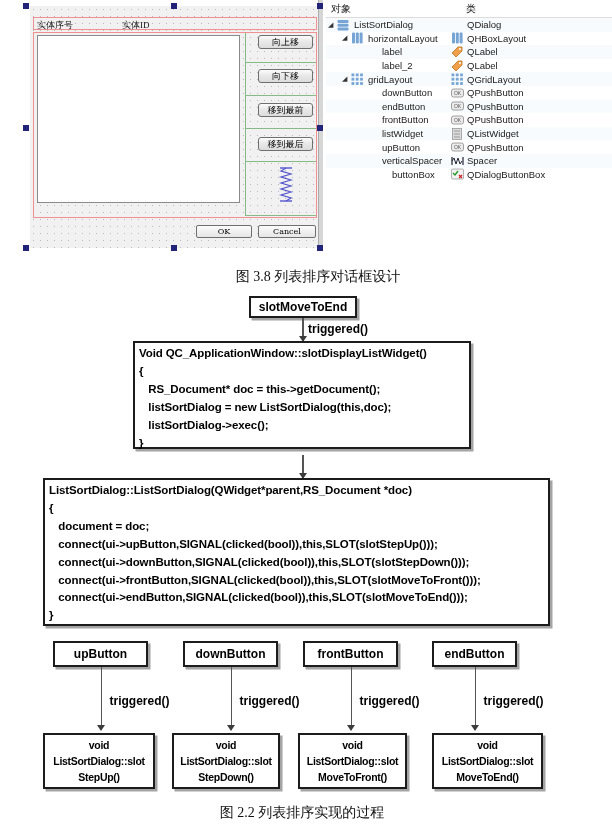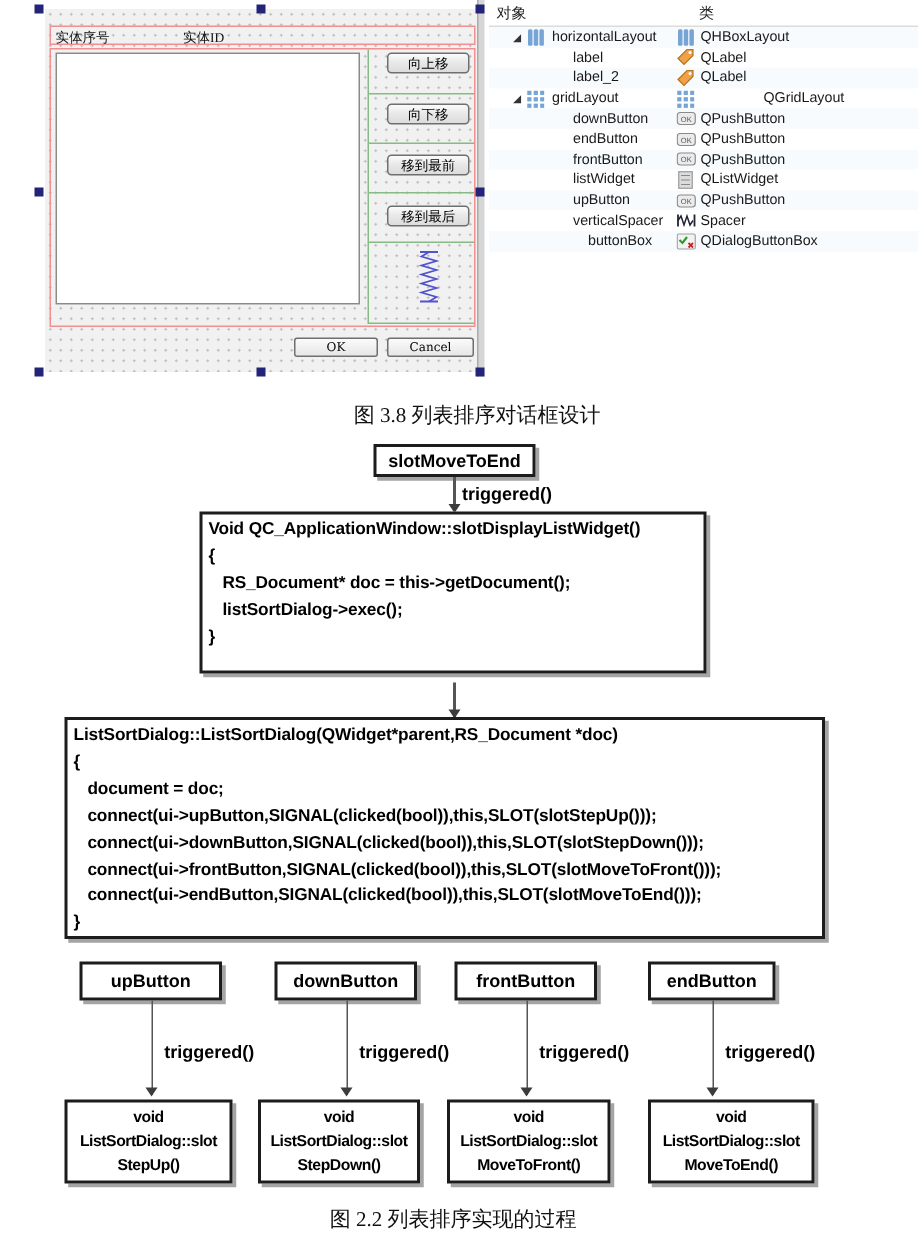--- a/index.html
+++ b/index.html
@@ -123,20 +123,32 @@
       </div>
   </div>
 
   <div id="tree">
     <div class="tree-header">
       <span id="hdr-object">对象</span>
       <span id="hdr-class">类</span>
     </div>
     <div id="tree-rows">
         <div class="tree-row">
+          <span class="tr-abs expand" style="left:2px;">◢</span>
+          <span class="tr-abs ticon" style="left:11px;">
+            <svg width="12" height="12" viewBox="0 0 12 12">
+              <rect x="0.5" y="1" width="11" height="3" rx="1" fill="#76a5d5"></rect>
+              <rect x="0.5" y="4.8" width="11" height="3" rx="1" fill="#76a5d5"></rect>
+              <rect x="0.5" y="8.6" width="11" height="3" rx="1" fill="#76a5d5"></rect>
+            </svg>
+          </span>
+          <span class="tr-abs" style="left:28px;">ListSortDialog</span>
+          <span class="tr-abs" style="left:141px;">QDialog</span>
+        </div>
+        <div class="tree-row">
           <span class="tr-abs expand" style="left:16px;">◢</span>
           <span class="tr-abs ticon" style="left:25px;">
             <svg width="12" height="12" viewBox="0 0 12 12">
               <rect x="1" y="0.5" width="3" height="11" rx="1" fill="#76a5d5"></rect>
               <rect x="4.8" y="0.5" width="3" height="11" rx="1" fill="#76a5d5"></rect>
               <rect x="8.6" y="0.5" width="3" height="11" rx="1" fill="#76a5d5"></rect>
             </svg>
           </span>
           <span class="tr-abs" style="left:42px;">horizontalLayout</span>
           <span class="tr-abs ticon" style="left:125px;">
@@ -190,21 +202,21 @@
               <rect x="4.8" y="0.5" width="2.8" height="2.8" fill="#76a5d5"></rect>
               <rect x="9.1" y="0.5" width="2.8" height="2.8" fill="#76a5d5"></rect>
               <rect x="0.5" y="4.8" width="2.8" height="2.8" fill="#76a5d5"></rect>
               <rect x="4.8" y="4.8" width="2.8" height="2.8" fill="#76a5d5"></rect>
               <rect x="9.1" y="4.8" width="2.8" height="2.8" fill="#76a5d5"></rect>
               <rect x="0.5" y="9.1" width="2.8" height="2.8" fill="#76a5d5"></rect>
               <rect x="4.8" y="9.1" width="2.8" height="2.8" fill="#76a5d5"></rect>
               <rect x="9.1" y="9.1" width="2.8" height="2.8" fill="#76a5d5"></rect>
             </svg>
           </span>
-          <span class="tr-abs" style="left:141px;margin-left:42px;">QGridLayout</span>
+          <span class="tr-abs" style="left:141px;">QGridLayout</span>
         </div>
         <div class="tree-row">
           <span class="tr-abs" style="left:56px;">downButton</span>
           <span class="tr-abs ticon" style="left:125px;">
             <svg width="13" height="12" viewBox="0 0 13 12">
               <rect x="0.5" y="2" width="12" height="8" rx="2" fill="#ececec" stroke="#8a8a8a" stroke-width="0.8"></rect>
               <text x="6.5" y="8" font-size="5" font-family="sans-serif" fill="#555" text-anchor="middle">OK</text>
             </svg>
           </span>
           <span class="tr-abs" style="left:141px;">QPushButton</span>
@@ -280,20 +292,21 @@
   <div class="caption" style="left:142px;top:804px;">图 2.2 列表排序实现的过程</div>
 
   <div class="fbox action-box" style="left:249px;top:296px;width:108px;height:22px;">slotMoveToEnd</div>
   <div class="varrow" style="left:302px;top:318px;height:23px;"></div>
   <span class="trig" style="left:308px;top:322px;">triggered()</span>
 
   <div class="fbox code-box" id="code1" style="left:133px;top:341px;width:338px;height:108px;">
       <div class="code-line">Void QC_ApplicationWindow::slotDisplayListWidget()</div>
       <div class="code-line">{</div>
       <div class="code-line">   RS_Document* doc = this-&gt;getDocument();</div>
+      <div class="code-line">   listSortDialog = new ListSortDialog(this,doc);</div>
       <div class="code-line">   listSortDialog-&gt;exec();</div>
       <div class="code-line">}</div>
     </div>
   <div class="varrow" style="left:302px;top:455px;height:23px;"></div>
   <div class="fbox code-box" id="code2" style="left:43px;top:478px;width:507px;height:148px;">
       <div class="code-line">ListSortDialog::ListSortDialog(QWidget*parent,RS_Document *doc)</div>
       <div class="code-line">{</div>
       <div class="code-line">   document = doc;</div>
       <div class="code-line">   connect(ui-&gt;upButton,SIGNAL(clicked(bool)),this,SLOT(slotStepUp()));</div>
       <div class="code-line">   connect(ui-&gt;downButton,SIGNAL(clicked(bool)),this,SLOT(slotStepDown()));</div>

